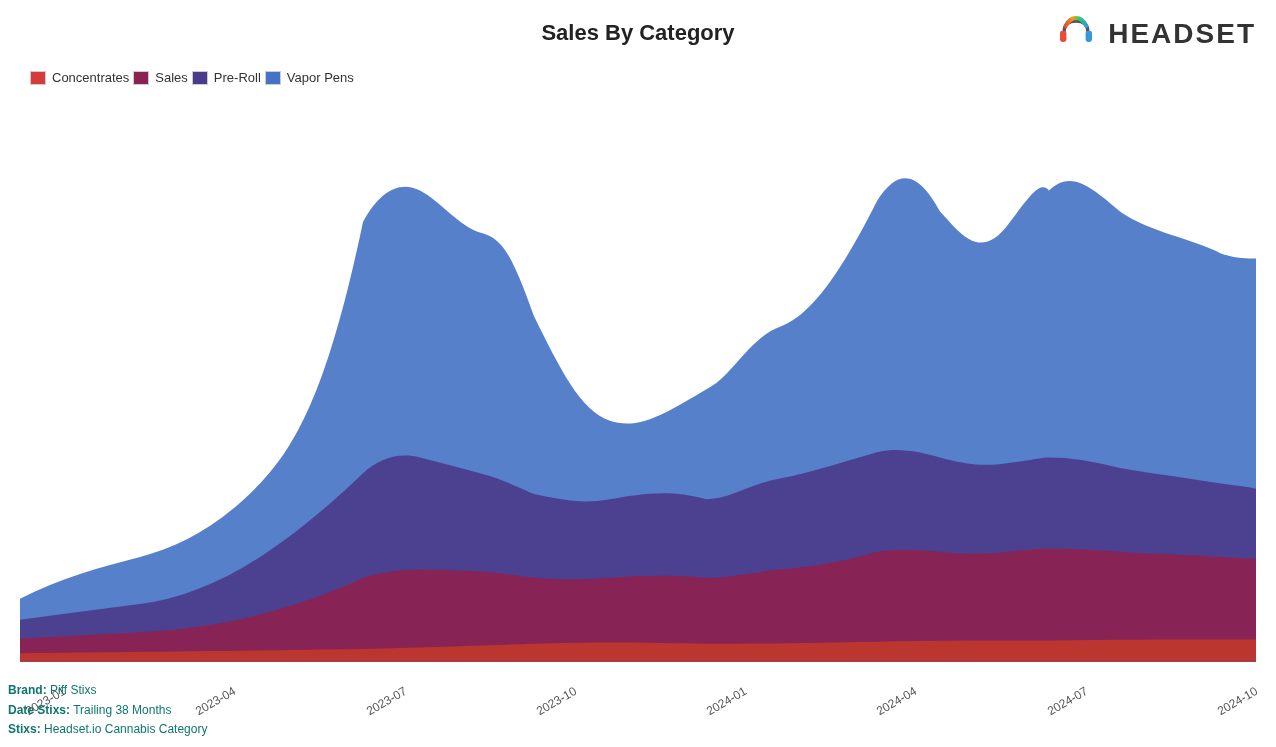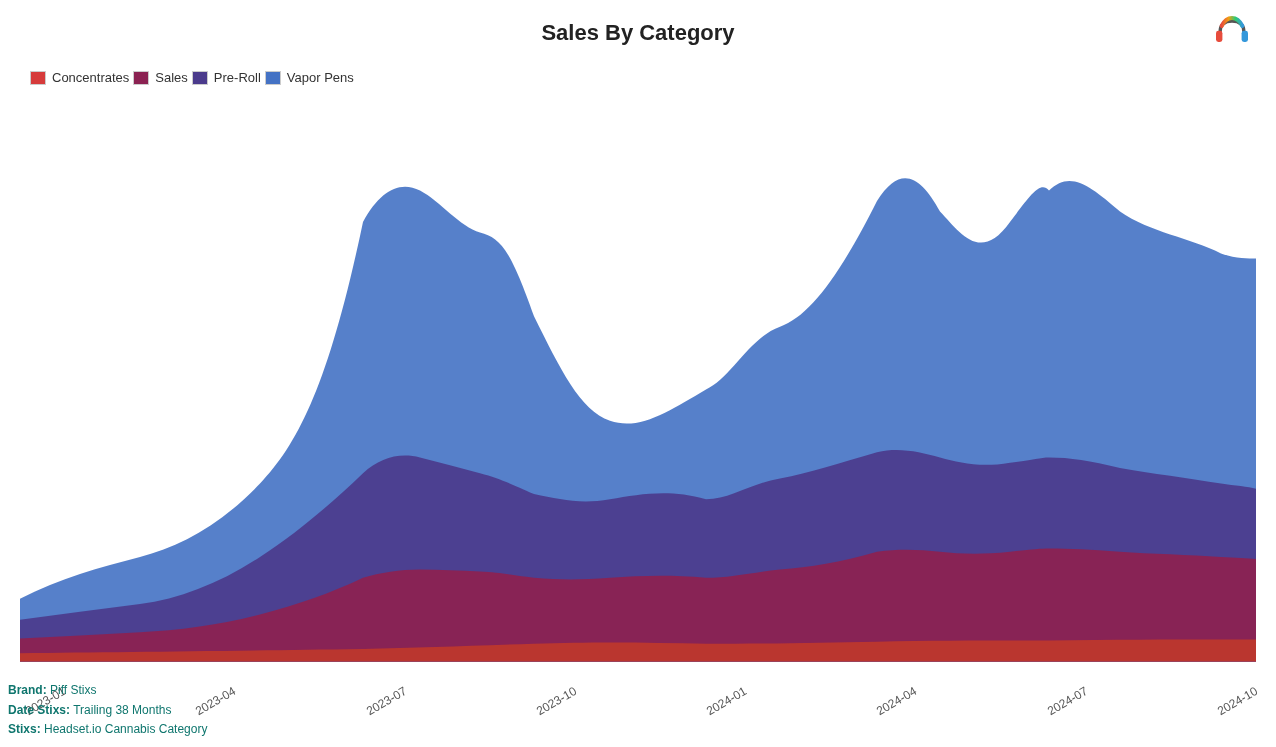--- a/index.html
+++ b/index.html
@@ -114,20 +114,21 @@
       <path d="M17 20 Q22 10 30 10 Q38 10 43 20" fill="none" stroke="url(#grad1)" stroke-width="5" stroke-linecap="round"></path>
       <defs>
         <linearGradient id="grad1" x1="0%" y1="0%" x2="100%" y2="0%">
           <stop offset="0%" style="stop-color:#e74c3c"></stop>
           <stop offset="33%" style="stop-color:#f39c12"></stop>
           <stop offset="66%" style="stop-color:#2ecc71"></stop>
           <stop offset="100%" style="stop-color:#3498db"></stop>
         </linearGradient>
       </defs>
     </svg>
+    <span class="logo-text">HEADSET</span>
   </div>
 
   <div class="chart-title">Sales By Category</div>
 
   <div class="legend">
     <div class="legend-item">
       <div class="legend-swatch" style="background:#d63b3b;"></div>
       <span>Concentrates</span>
     </div>
     <div class="legend-item">

